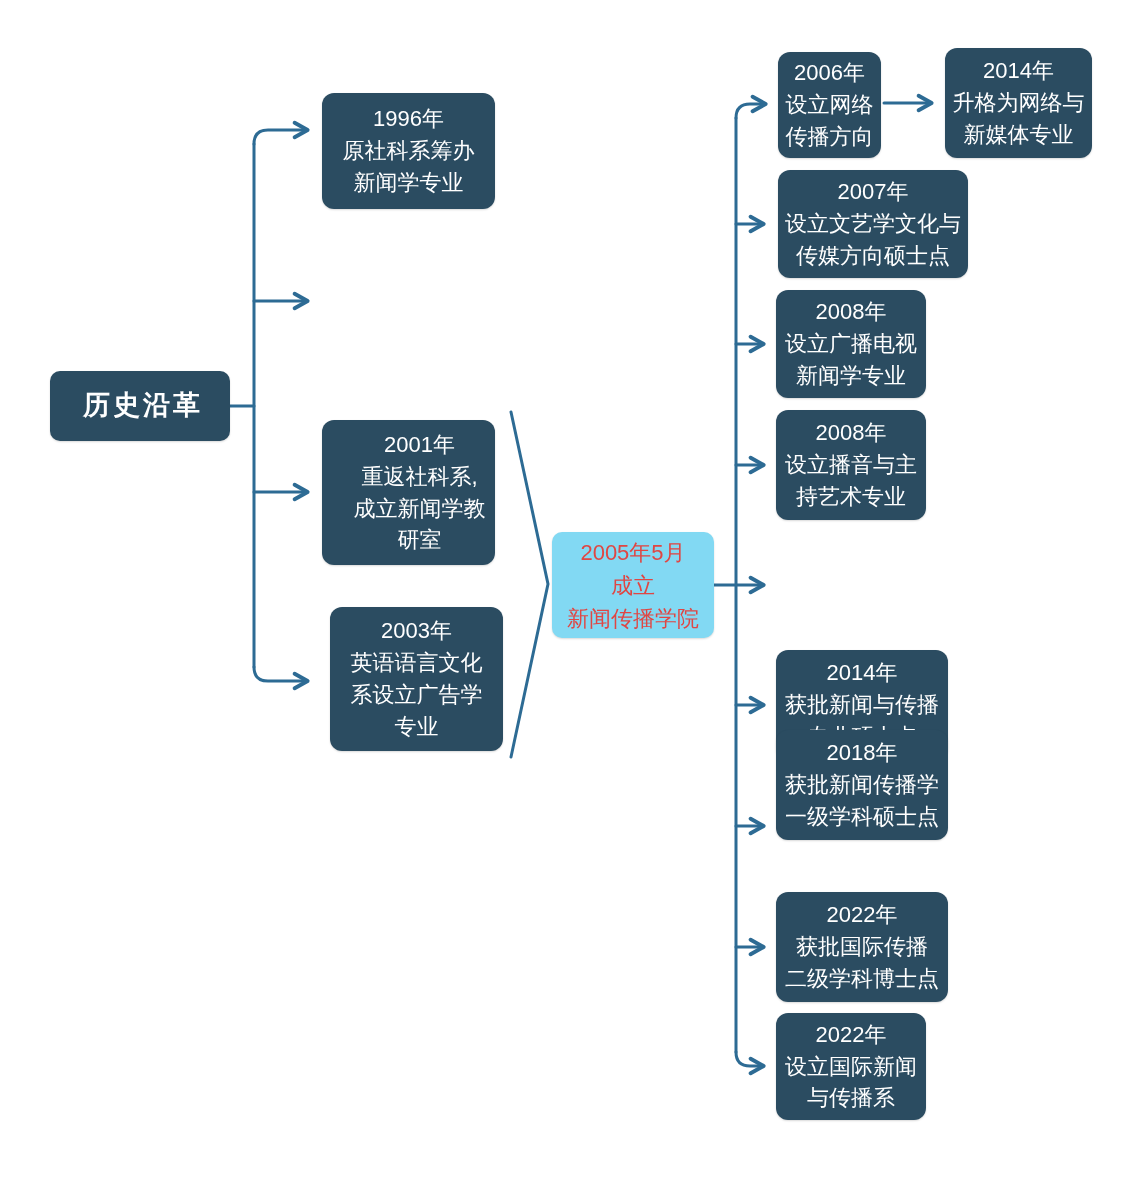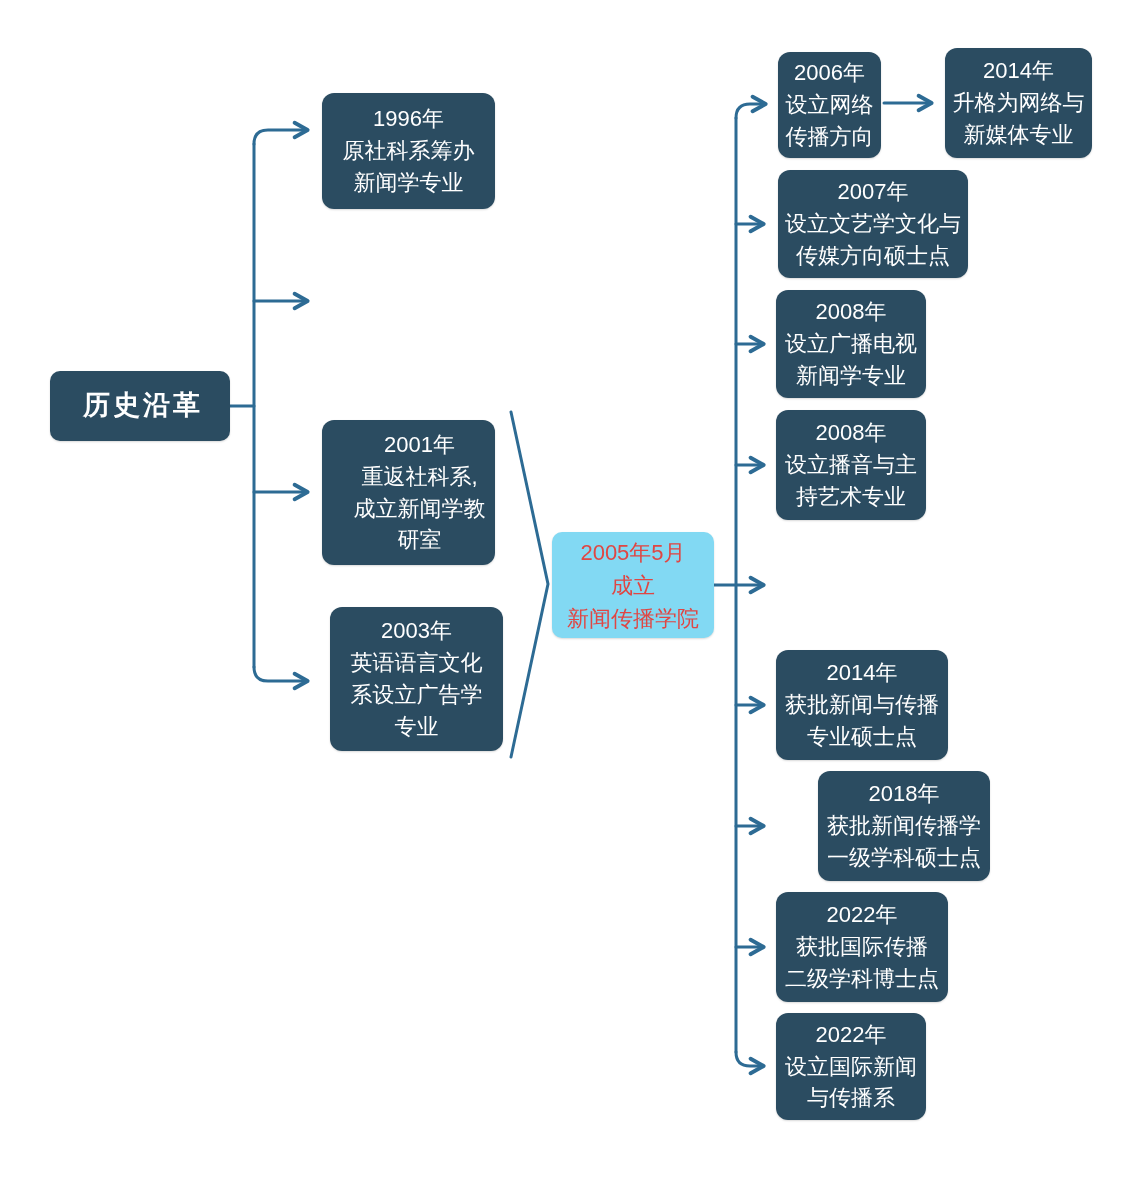--- a/index.html
+++ b/index.html
@@ -114,21 +114,21 @@
 传媒方向硕士点</div>
   <div class="node" style="left:776px; top:290px; width:150px; height:108px;">2008年
 设立广播电视
 新闻学专业</div>
   <div class="node" style="left:776px; top:410px; width:150px; height:110px;">2008年
 设立播音与主
 持艺术专业</div>
   <div class="node" style="left:776px; top:650px; width:172px; height:110px;">2014年
 获批新闻与传播
 专业硕士点</div>
-  <div class="node" style="left:776px; top:771px; width:172px; height:110px;margin-left:42px;">2018年
+  <div class="node" style="left:776px; top:730px; width:172px; height:110px;">2018年
 获批新闻传播学
 一级学科硕士点</div>
   <div class="node" style="left:776px; top:892px; width:172px; height:110px;">2022年
 获批国际传播
 二级学科博士点</div>
   <div class="node" style="left:776px; top:1013px; width:150px; height:107px;">2022年
 设立国际新闻
 与传播系</div>
 
   <div class="node" style="left:945px; top:48px; width:147px; height:110px;">2014年

